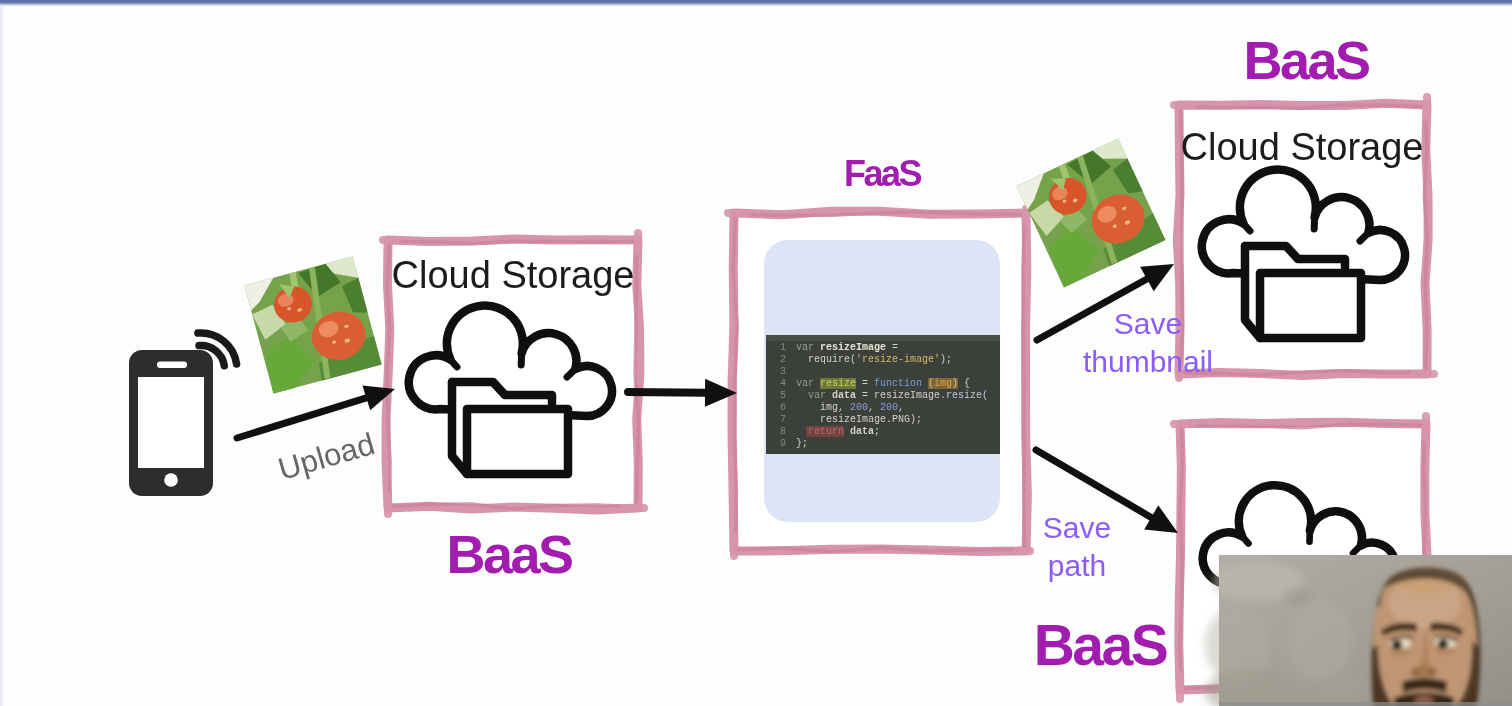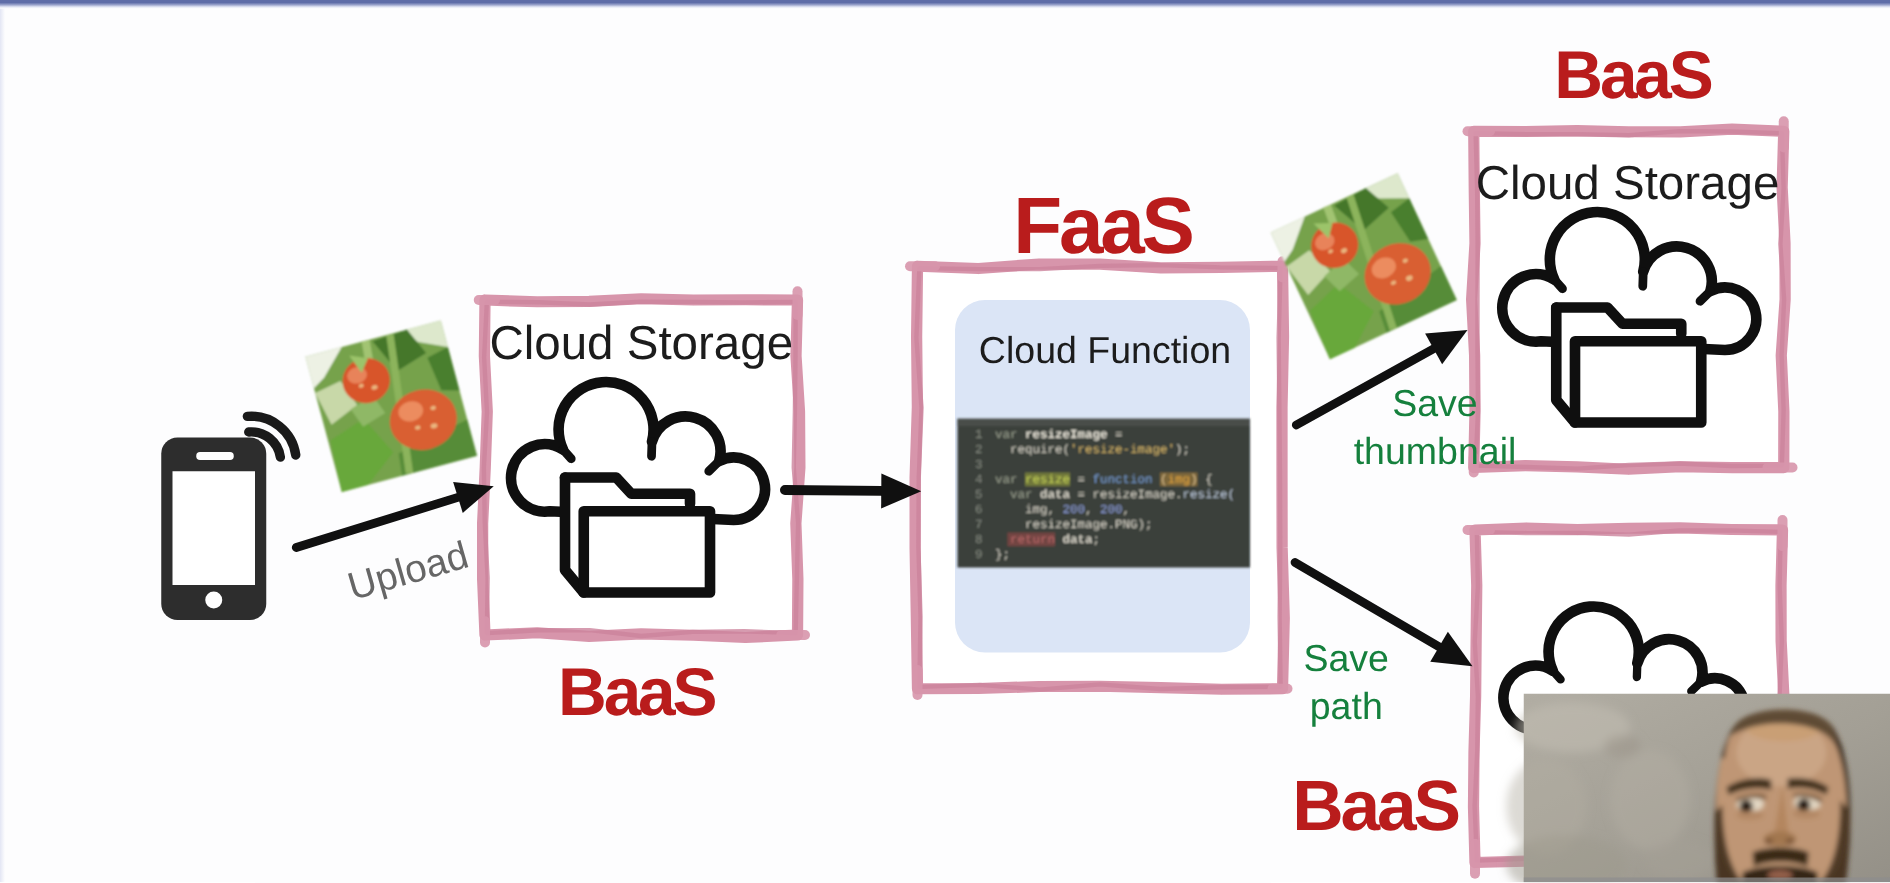--- a/index.html
+++ b/index.html
@@ -1,20 +1,20 @@
 <!DOCTYPE html>
 <html><head>
 <meta charset="utf-8">
 <style>
 html,body{margin:0;padding:0;background:#fff;}
 #page{position:relative;width:1512px;height:706px;background:#fdfdfe;overflow:hidden;font-family:"Liberation Sans",sans-serif;}
 .abs{position:absolute;}
-.pink{color:#b91c1c;font-weight:bold;font-size:54px;letter-spacing:-2.5px;}
+.pink{color:#a21caf;font-weight:bold;font-size:54px;letter-spacing:-2.5px;}
 .title{color:#1c1c1c;font-size:38px;}
-.gray{color:#15803d;font-size:30px;line-height:38px;text-align:center;}
+.gray{color:#8b5cf6;font-size:30px;line-height:38px;text-align:center;}
 #topbar{left:0;top:0;width:1512px;height:7px;background:linear-gradient(#5f6da8 0%,#5f6da8 30%,#9aa3cc 55%,#e6e9f6 80%,#fdfdfe 100%);}
 #leftedge{left:0;top:0;width:4px;height:706px;background:linear-gradient(90deg,#e3e6f4,#fdfdfe);}
 .ctr{text-align:center;}
 </style>
 </head>
 <body>
 <div id="page">
   <div class="abs" id="leftedge"></div>
   <div class="abs" id="topbar"></div>
 
@@ -230,24 +230,23 @@
           <path d="M1394 698 C1408 691 1441 691 1454 698 L1454 710 L1394 710 Z" fill="#352617"></path>
 
           <ellipse cx="1424" cy="700" rx="10" ry="4" fill="#935f49"></ellipse>
         </g>
       </g>
       <rect x="1219" y="702" width="293" height="4" fill="#8d8d8f" opacity="0.7"></rect>
     </g>
   </svg>
 
   <div class="abs title ctr" style="left:383px;top:254px;width:260px;">Cloud Storage</div>
-  <div class="abs title ctr" style="left:754px;top:264px;width:260px;font-size:30px;">Cloud Function</div>
   <div class="abs title ctr" style="left:1172px;top:126px;width:260px;">Cloud Storage</div>
 
   <div class="abs pink ctr" style="left:389px;top:523px;width:240px;">BaaS</div>
-  <div class="abs pink ctr" style="left:762px;top:143px;width:240px;font-size:64px;">FaaS</div>
+  <div class="abs pink ctr" style="left:762px;top:153px;width:240px;font-size:36px;">FaaS</div>
   <div class="abs pink ctr" style="left:1186px;top:29px;width:240px;">BaaS</div>
   <div class="abs pink ctr" style="left:980px;top:612px;width:240px;font-size:57px;">BaaS</div>
 
   <div class="abs" style="left:277px;top:436px;width:120px;font-size:31px;color:#666666;transform:rotate(-16deg);">Upload</div>
   <div class="abs gray" style="left:1048px;top:305px;width:200px;">Save<br>thumbnail</div>
   <div class="abs gray" style="left:977px;top:509px;width:200px;">Save<br>path</div>
 </div>
 
 </body></html>

